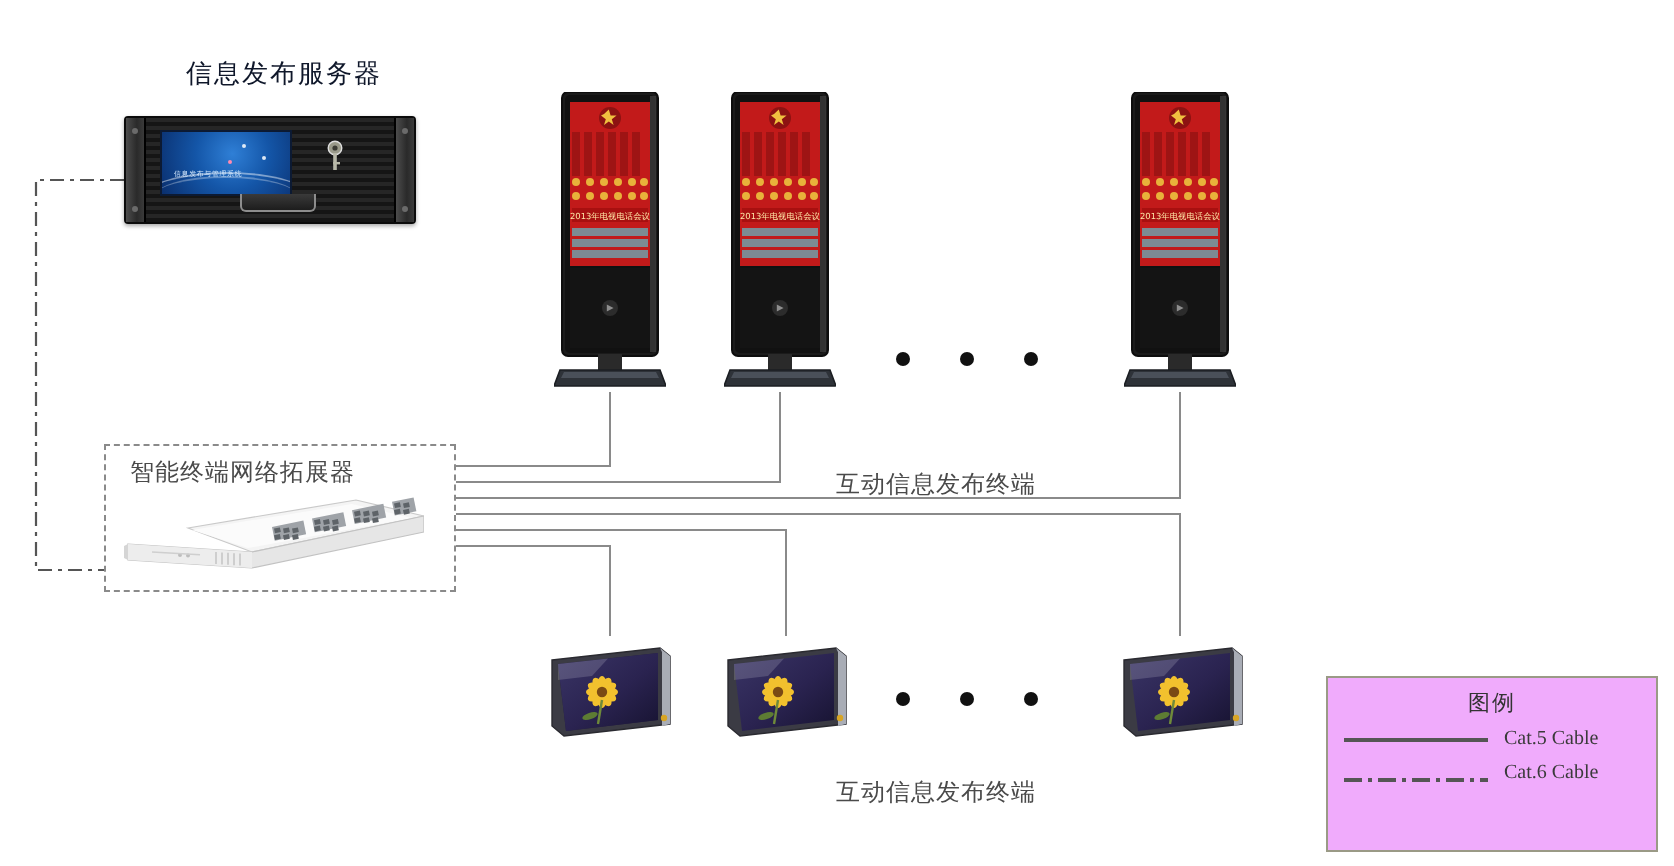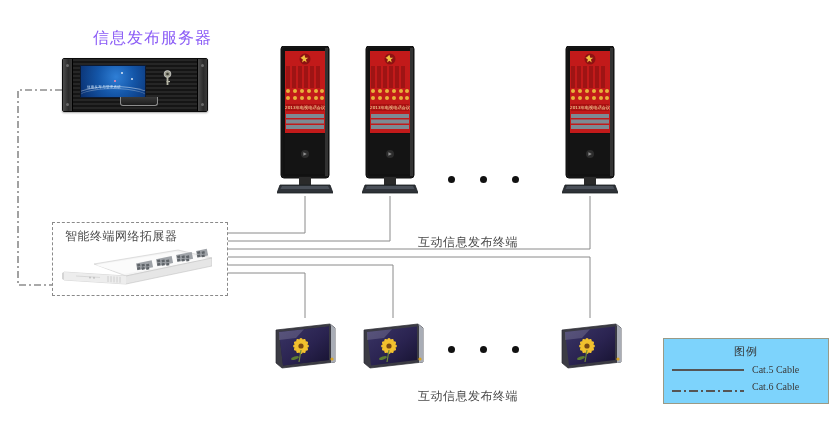--- a/index.html
+++ b/index.html
@@ -15,22 +15,22 @@
     width: 837px;
     height: 433px;
     background: #ffffff;
     overflow: hidden;
   }
   .abs { position: absolute; }
 
   
   .cn-label {
     font-family: "DejaVu Sans", "Liberation Sans", sans-serif;
-    font-size: 16px;
-    color: #8b5cf6;
+    font-size: 13px;
+    color: #0f172a;
     letter-spacing: 1px;
     white-space: nowrap;
   }
   .cn-label-sm {
     font-family: "DejaVu Sans", "Liberation Sans", sans-serif;
     font-size: 12px;
     color: #4a4a4a;
     letter-spacing: 0.5px;
     white-space: nowrap;
   }
@@ -112,22 +112,22 @@
   .dot { width:7px;height:7px;border-radius:50%;background:#111; }
 
   
   .group-box {
     border:1px dashed #8a8a8a;
     box-sizing:border-box;
   }
 
   
   .legend {
-    width:166px; height:66px;
-    background:#7dd3fc;
+    width:166px; height:88px;
+    background:#f0abfc;
     border:1px solid #9a9a86;
     box-sizing:border-box;
     padding:5px 8px 0 8px;
   }
   .legend-title {
     text-align:center;
     font-family:"DejaVu Sans","Liberation Sans",sans-serif;
     font-size:11px; color:#333; letter-spacing:1px;
     margin-bottom:5px;
   }

